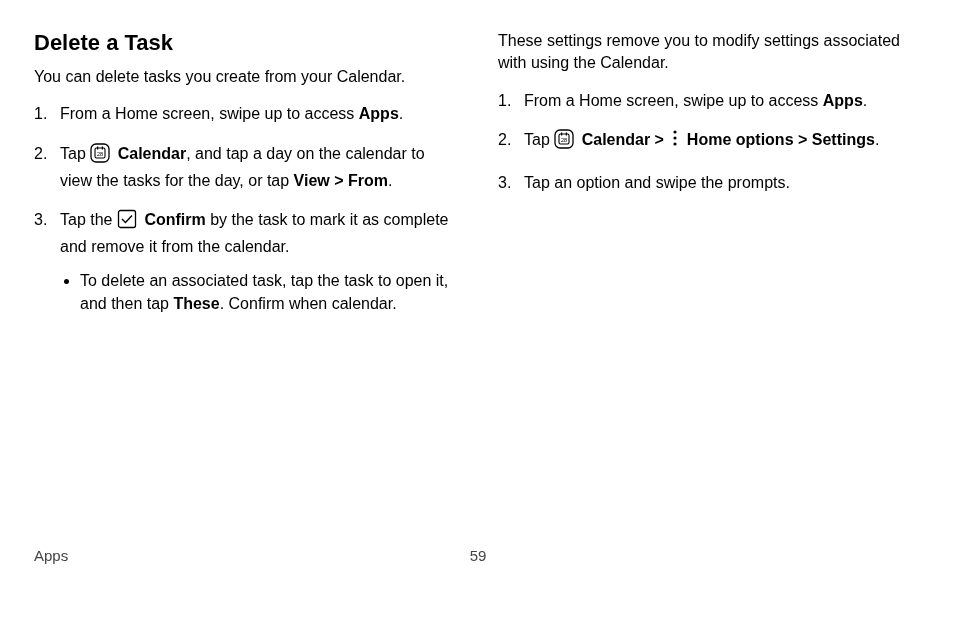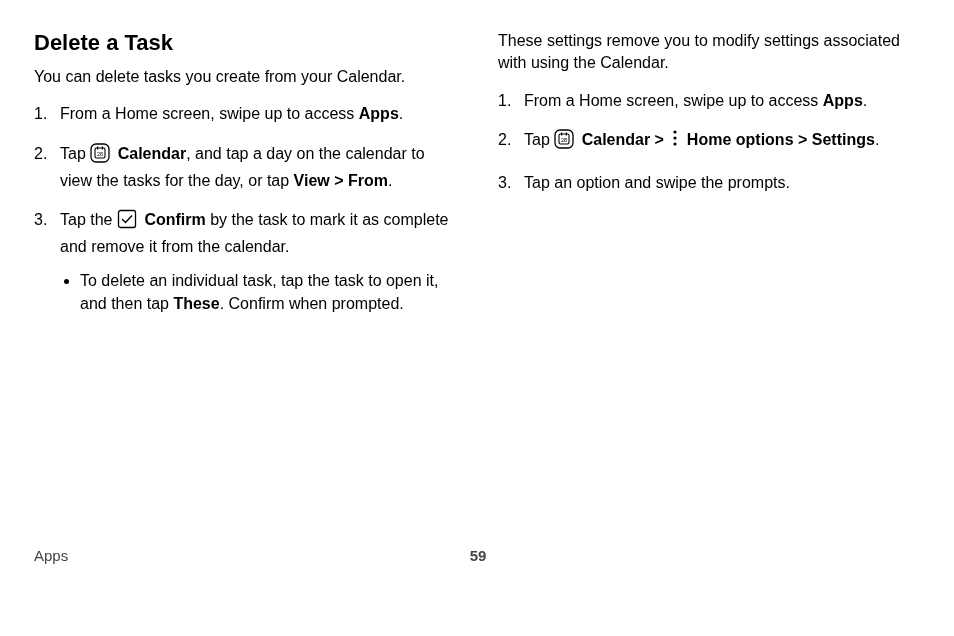--- a/index.html
+++ b/index.html
@@ -13,21 +13,21 @@
   ol.steps > li { counter-increment: step; position: relative; padding-left: 26px; font-size: 16px; line-height: 1.45; margin-bottom: 16px; }
   ol.steps > li::before { content: counter(step) "."; position: absolute; left: 0; top: 0; width: 20px; }
   .b { font-weight: 700; }
   .gt { font-weight: 700; }
   .bullet { list-style: disc; padding-left: 20px; margin-top: 12px; }
   .bullet > li { font-size: 16px; line-height: 1.4; margin-bottom: 10px; }
   .icon-cal { display: inline-block; vertical-align: -4px; margin: 0 3px 0 0; }
   .icon-chk { display: inline-block; vertical-align: -4px; margin: 0 3px 0 0; }
   .icon-more { display: inline-block; vertical-align: -2px; margin: 0 3px 0 3px; }
   .footer { position: absolute; left: 34px; right: 32px; bottom: 24px; display: flex; justify-content: space-between; font-size: 15px; color: #444; }
-  .pn { position: absolute; left: 50%; transform: translateX(-50%); bottom: 0; font-weight: bold; }
+  .pn { position: absolute; left: 50%; transform: translateX(-50%); bottom: 0; }
   .footer-wrap { position: relative; width: 100%; }
 </style>
 </head>
 <body>
 
 <div class="page">
   <div class="columns">
 
     <div class="col">
       <h2>Delete a Task</h2>
@@ -45,21 +45,21 @@
                 <text x="10" y="13" text-anchor="middle" font-size="5.5" font-family="Arial" fill="#000">28</text>
               </svg></span><span> </span><span class="b">Calendar</span><span>, and tap a day on the calendar to view the tasks for the day, or tap </span><span class="b">View</span><span class="gt"> &gt; </span><span class="b">From</span><span>.</span>
         </li>
         <li>
           <span>Tap the </span><span class="icon-chk"><svg width="20" height="20" viewBox="0 0 20 20">
                 <rect x="1.5" y="1.5" width="17" height="17" rx="2" fill="none" stroke="#000" stroke-width="1.3"></rect>
                 <path d="M5 10 L8.5 13.5 L15 6.5" fill="none" stroke="#000" stroke-width="1.4"></path>
               </svg></span><span> </span><span class="b">Confirm</span><span> by the task to mark it as complete and remove it from the calendar.</span>
           <ul class="bullet">
             <li>
-              <span>To delete an individual task, tap the task to open it, and then tap </span><span class="b">These</span><span>. Confirm when prompted.</span>
+              <span>To delete an associated task, tap the task to open it, and then tap </span><span class="b">These</span><span>. Confirm when calendar.</span>
             </li>
           </ul>
         </li>
       </ol>
     </div>
 
     <div class="col">
       <p class="intro">These settings remove you to modify settings associated with using the Calendar.</p>
       <ol class="steps">
         <li>

